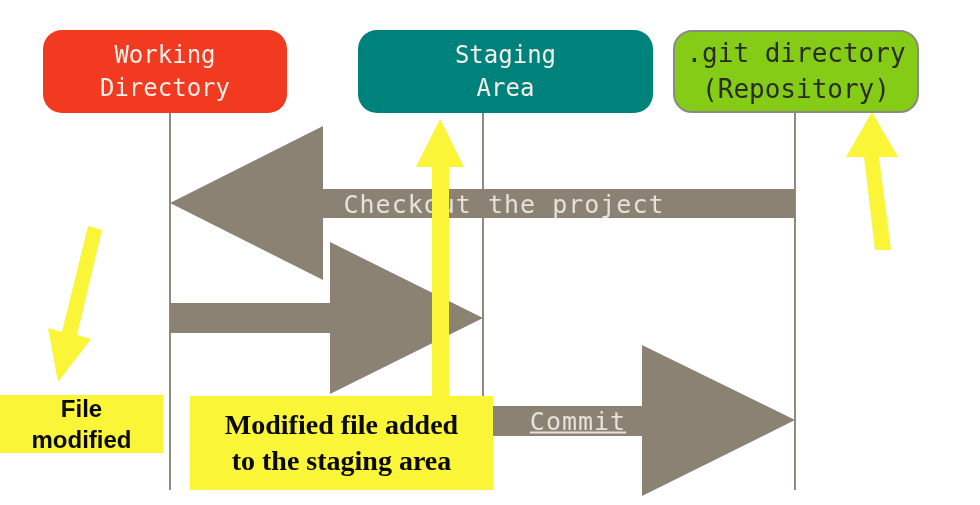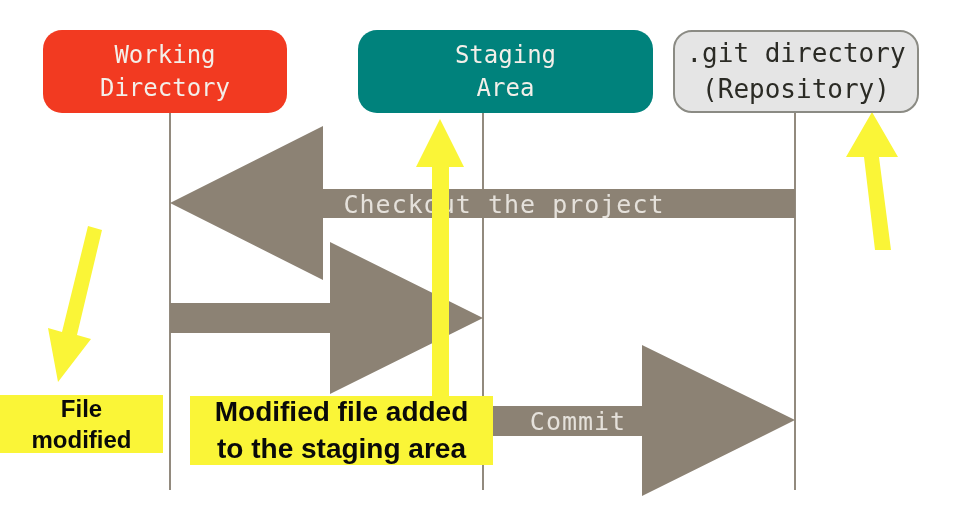--- a/index.html
+++ b/index.html
@@ -26,54 +26,54 @@
     text-align: center;
     white-space: pre-line;
     font-size: 24px;
     line-height: 1.35;
     color: #f3efe9;
     box-sizing: border-box;
     border-radius: 19px;
   }
   .hbox.working   { left: 43px;  width: 244px; background: #f23a21; }
   .hbox.staging   { left: 358px; width: 295px; background: #00827c; }
-  .hbox.gitdir    { left: 673px; width: 246px; background: #e5e5e5;
+  .hbox.gitdir    { left: 673px; width: 246px; background: #84cc16;
                     border: 2px solid #8b8b84; color: #2b2b25; font-size: 26px; }
 
   
   .alabel {
     position: absolute;
     z-index: 2;
     transform: translate(-50%, -50%);
     color: #e5e1db;
     font-size: 25px;
     white-space: nowrap;
     letter-spacing: 1px;
   }
   .alabel.checkout { left: 504px; top: 204px; }
   .alabel.stagefix { left: 275px; top: 318px; }
-  .alabel.commit   { left: 578px; top: 421px; }
+  .alabel.commit   { left: 578px; top: 421px; text-decoration: underline; }
 
   
   .note {
     position: absolute;
     z-index: 4;
     background: #faf537;
     color: #0a0a0a;
     font-family: "Liberation Sans", sans-serif;
     font-weight: bold;
     display: flex;
     align-items: center;
     justify-content: center;
     text-align: center;
     white-space: pre-line;
     line-height: 1.3;
   }
   .note.file-modified { left: 0;     top: 395px; width: 163px; height: 58px; font-size: 24px; }
-  .note.staged        { left: 190px; top: 396px; width: 303px; height: 69px; font-size: 28px; }
+  .note.staged        { left: 190px; top: 396px; width: 303px; height: 94px; font-size: 28px; font-family: Liberation Serif, serif; }
   .note.committed     { left: 573px; top: 249px; width: 402px; height: 81px; font-size: 30px; }
 </style>
 </head>
 <body>
 
 <div class="stage">
 
   <svg class="layer" width="980" height="505" viewBox="0 0 980 505">
     <line x1="170" y1="113" x2="170" y2="490" stroke="#928a7e" stroke-width="2"></line>
     <line x1="483" y1="113" x2="483" y2="490" stroke="#928a7e" stroke-width="2"></line>

